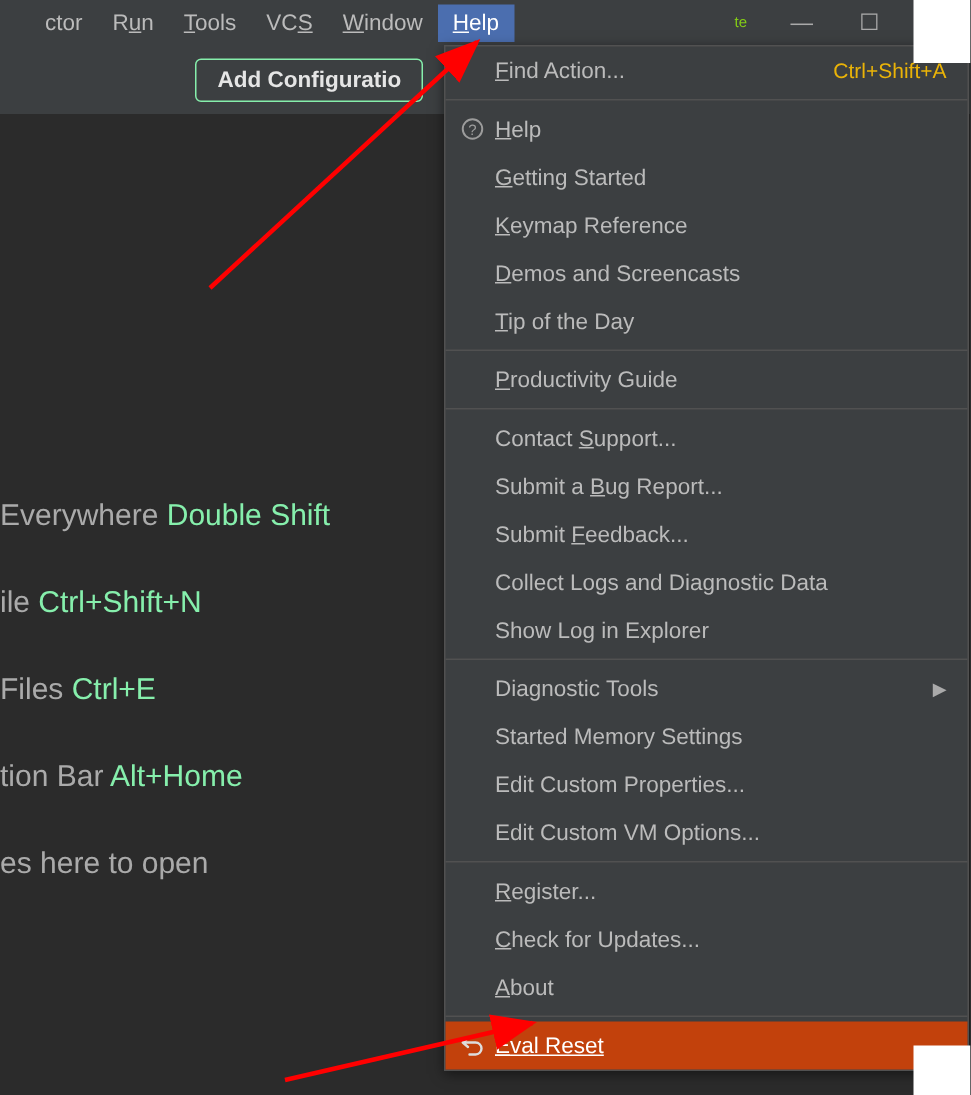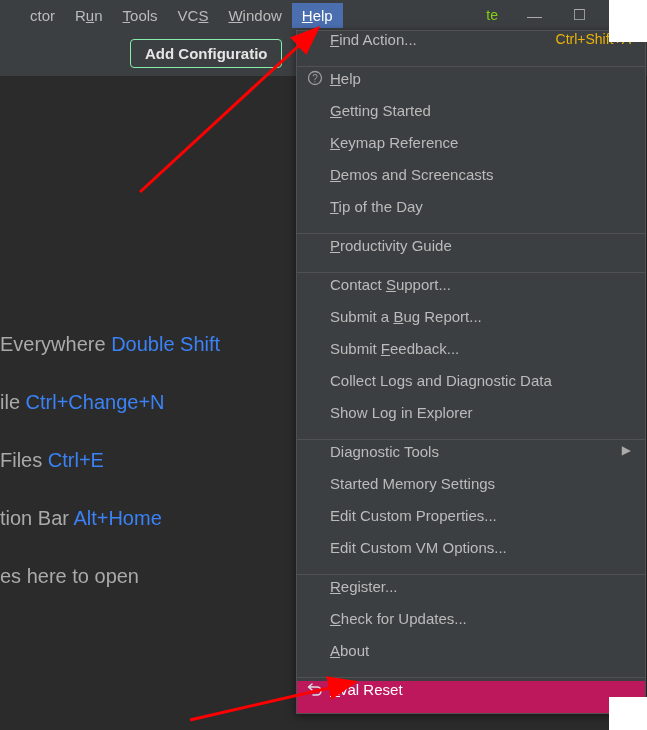--- a/index.html
+++ b/index.html
@@ -32,21 +32,21 @@
     .menubar-item u { text-decoration: underline; }
     .titlebar-right {
       margin-left: auto;
       display: flex;
       align-items: center;
       height: 100%;
     }
     .title-text {
       color: #84cc16;
       padding: 0 14px;
-      font-size: 14px;
+      font-size: 10px;
     }
     .titlebar-btn {
       width: 45px;
       height: 30px;
       display: flex;
       align-items: center;
       justify-content: center;
       color: #aaa;
     }
     .white-strip-top {
@@ -86,33 +86,33 @@
       font-size: 20px;
       line-height: 1.4;
     }
     .welcome-line {
       margin-bottom: 30px;
       white-space: nowrap;
     }
     .shortcut {
       color: #ff9d47;
     }
-    .shortcut.blue { color: #3b82f6; }
+    .shortcut.blue { color: #86efac; }
     .help-menu {
       position: absolute;
       top: 30px;
       left: 296px;
       width: 350px;
       background: #3c3f41;
       border: 1px solid #515151;
       box-shadow: 0 2px 8px rgba(0,0,0,0.5);
     }
     .menu-row {
       display: flex;
-      align-items: flex-start;
+      align-items: center;
       height: 32px;
       padding-left: 33px;
       padding-right: 14px;
       color: #bbbbbb;
       font-size: 15px;
       position: relative;
     }
     .menu-row.with-icon { padding-left: 10px; }
     .menu-row .icon-slot {
       width: 23px;
@@ -125,22 +125,23 @@
     .menu-row .label u { text-decoration: underline; }
     .menu-row .shortcut-text {
       color: #eab308;
       font-size: 14px;
     }
     .menu-row .submenu-arrow {
       color: #aaa;
       font-size: 12px;
     }
     .menu-row.selected {
-      background: #be185d;
+      background: #c2410c;
       color: #ffffff;
+      text-decoration: underline;
     }
     .menu-row.selected .icon-slot { color: #dddddd; }
     .menu-separator {
       height: 1px;
       background: #515151;
       margin: 3px 0;
     }
     .arrow {
       position: absolute;
       pointer-events: none;
@@ -167,21 +168,21 @@
 
 <div class="toolbar-row">
   <div class="config-btn">Add Configuratio</div>
 </div>
 
 <div class="welcome-area">
   <div class="welcome-line">
     <span>Everywhere  </span><span class="shortcut blue">Double Shift</span>
   </div>
   <div class="welcome-line">
-    <span>ile  </span><span class="shortcut blue">Ctrl+Change+N</span>
+    <span>ile  </span><span class="shortcut blue">Ctrl+Shift+N</span>
   </div>
   <div class="welcome-line">
     <span> Files  </span><span class="shortcut blue">Ctrl+E</span>
   </div>
   <div class="welcome-line">
     <span>tion Bar  </span><span class="shortcut blue">Alt+Home</span>
   </div>
   <div class="welcome-line">
     <span>es here to open</span>
   </div>

